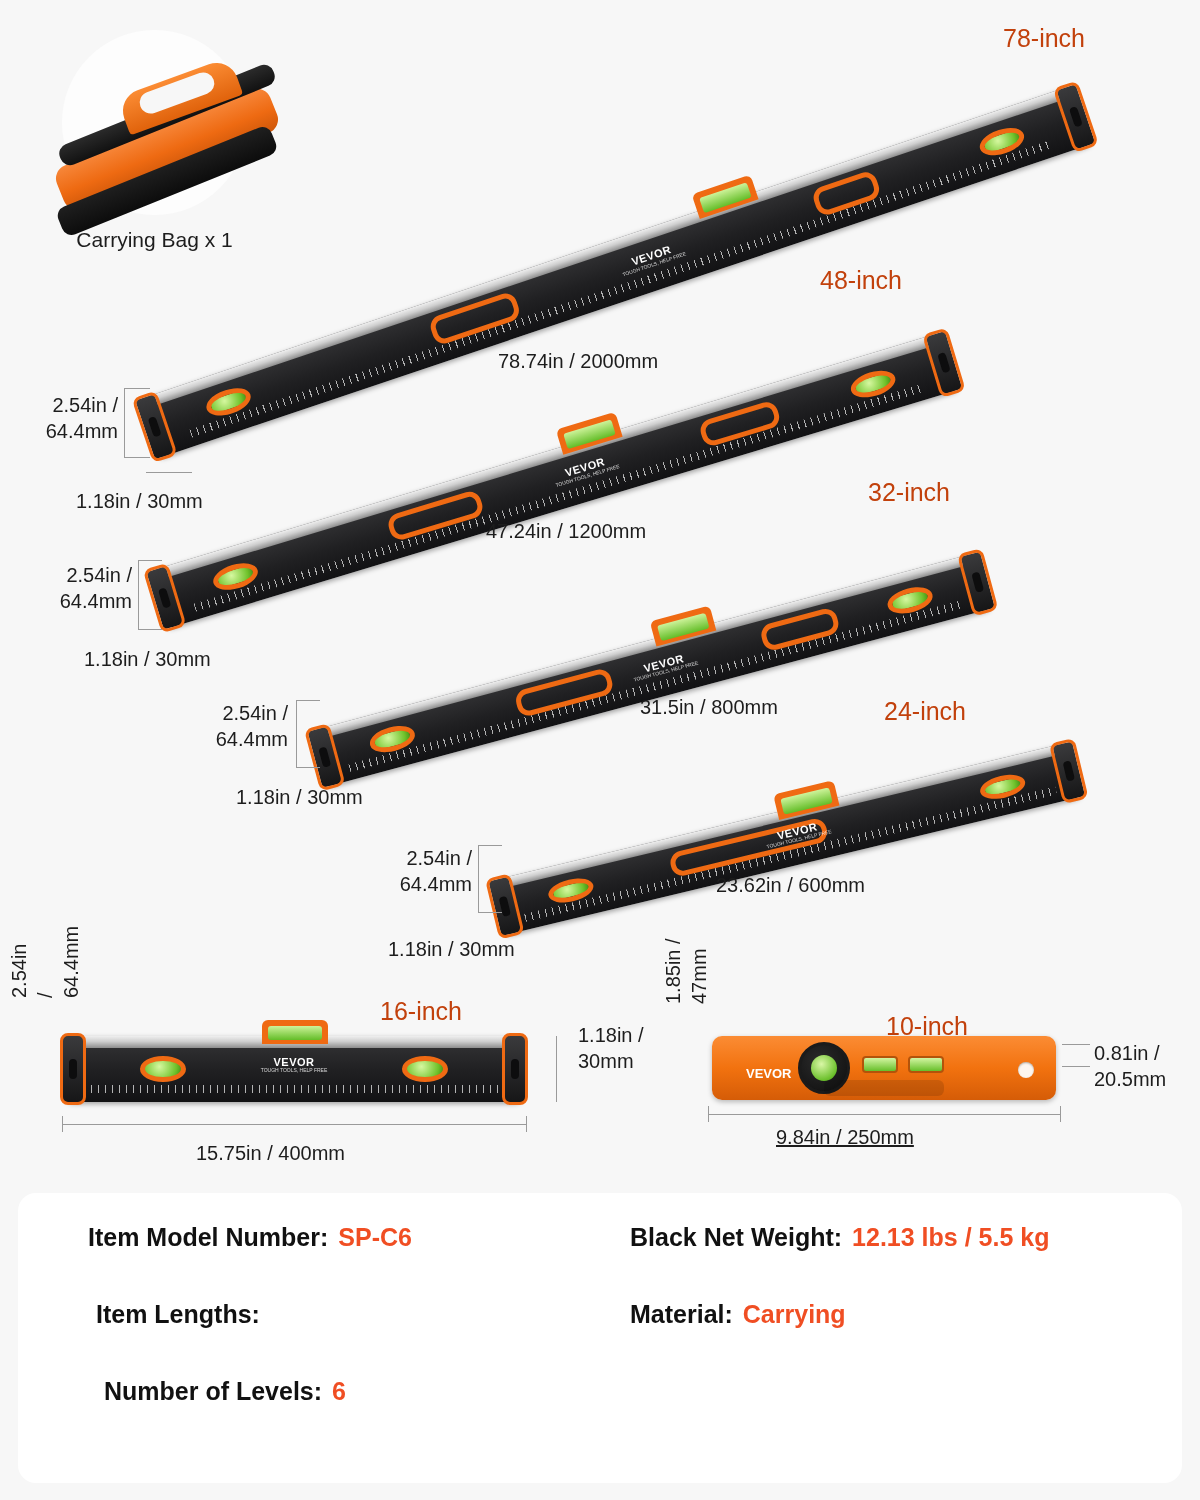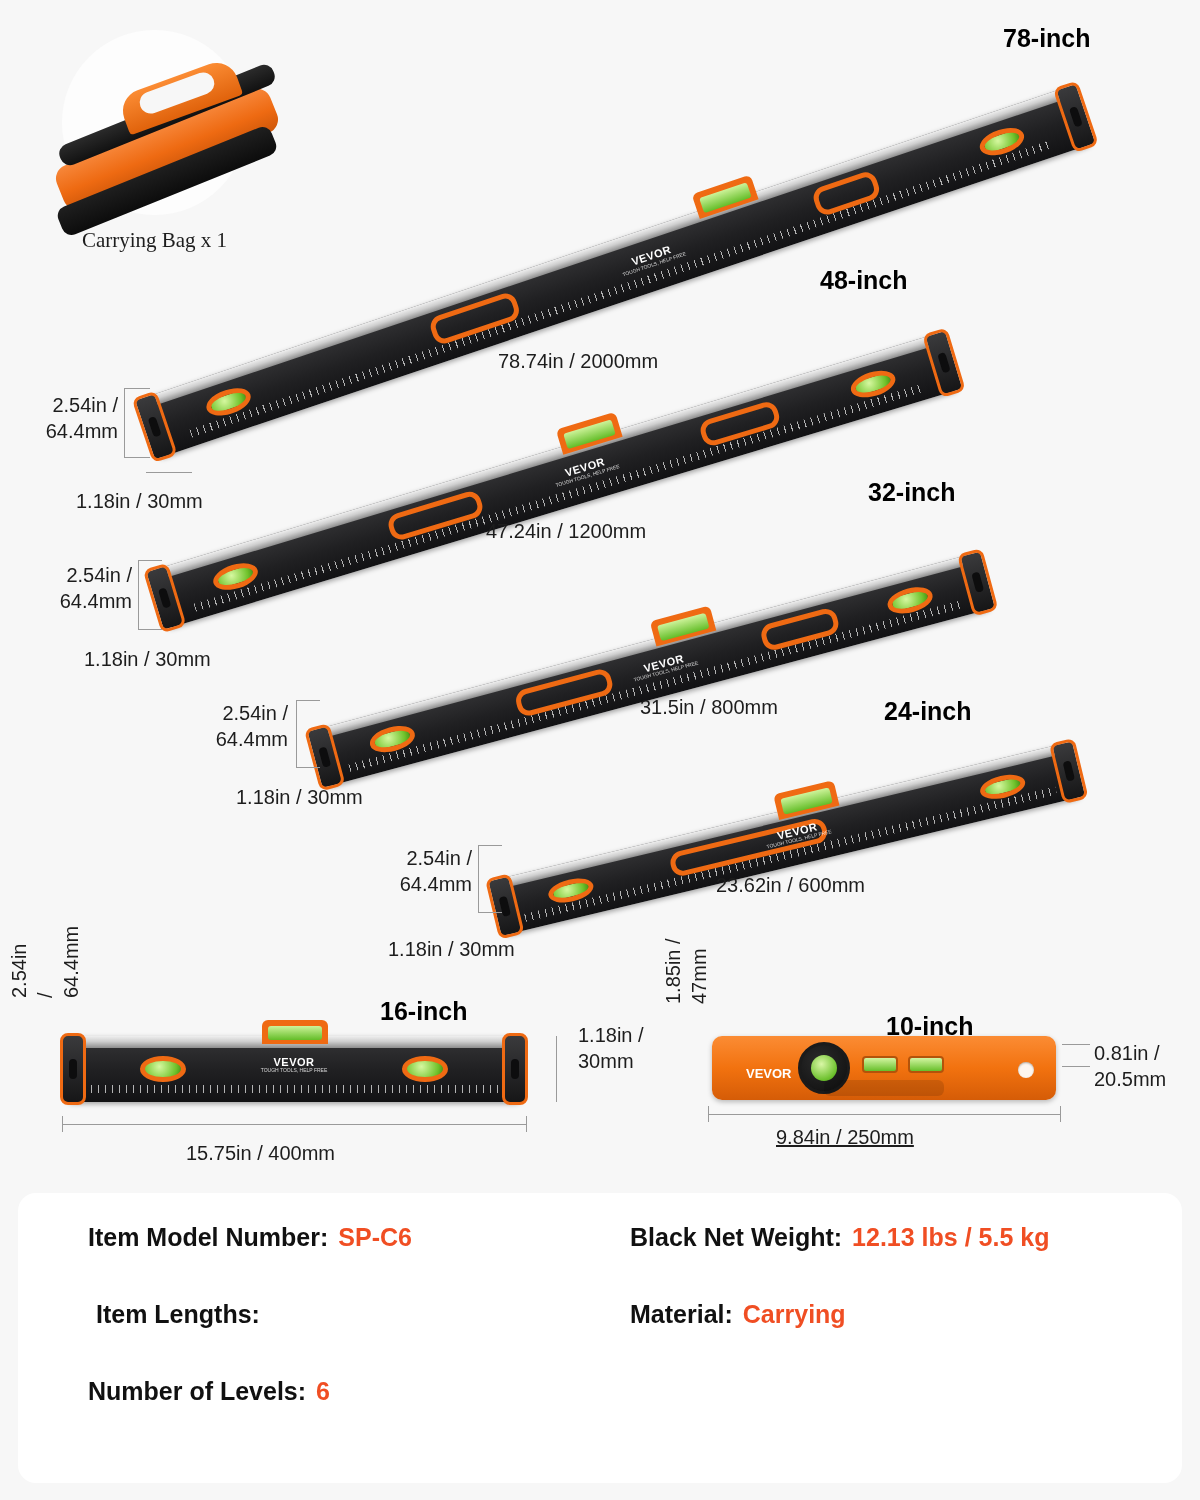--- a/index.html
+++ b/index.html
@@ -9,21 +9,21 @@
     font-family:"Liberation Sans", sans-serif;
     color:#1a1a1a;
     position:relative;
     overflow:hidden;
   }
   .stage{position:absolute;inset:0;}
   .abs{position:absolute;}
 
   
   .lbl{font-size:21px;color:#1d1d1d;line-height:1.25;white-space:pre-line;}
-  .size-title{font-size:25px;font-weight:700;color:#000000;}
+  .size-title{font-size:25px;font-weight:400;color:#c2410c;}
   .dim{font-size:20px;color:#1d1d1d;white-space:pre-line;line-height:1.3;}
 
   
   .bag-circle{
     width:185px;height:185px;border-radius:50%;
     background:#fdfdfd;
     overflow:hidden;
   }
   .bag-strap{
     position:absolute;
@@ -136,21 +136,21 @@
   }
   .spec-row{display:flex;align-items:baseline;}
   .spec-k{font-size:25px;font-weight:700;color:#111;}
   .spec-v{font-size:25px;font-weight:700;color:#f04e23;margin-left:10px;}
 </style>
 </head>
 <body>
 
 <div class="stage">
 
-  <div class="abs" style="left:62px;top:30px;font-family:Liberation Serif, serif;">
+  <div class="abs" style="left:62px;top:30px;">
     <div class="bag-circle">
       <div class="bag-strap" style="left:-10px;top:96px;width:230px;height:46px;transform:rotate(-22deg);"></div>
       <div class="bag-strap" style="left:-10px;top:74px;width:230px;height:22px;transform:rotate(-22deg);background:linear-gradient(180deg,#2b2b2b,#111);border-radius:10px;"></div>
       <div class="bag-strap" style="left:58px;top:46px;width:120px;height:40px;transform:rotate(-20deg);border-radius:22px 22px 4px 4px;background:linear-gradient(180deg,#fb8c34,#e0620b);"></div>
       <div class="bag-strap" style="left:76px;top:52px;width:78px;height:22px;transform:rotate(-20deg);border-radius:16px;background:#f7f7f7;"></div>
       <div class="bag-strap" style="left:-10px;top:136px;width:230px;height:30px;transform:rotate(-22deg);background:linear-gradient(180deg,#1f1f1f,#0c0c0c);border-radius:10px;"></div>
     </div>
     <div class="lbl" style="margin-top:12px;text-align:center;width:185px;">Carrying Bag x 1</div>
   </div>
 
@@ -277,21 +277,21 @@
         </div>
       <div class="endcap r">
           <span class="hole"></span>
         </div>
       <div class="vial-h" style="left:74px;"></div>
       <div class="vial-h" style="right:74px;"></div>
       <div class="vial-top" style="left:196px;top:-16px;width:66px;height:24px;"></div>
       <div class="brand" style="left:50%;top:30%;">VEVOR<small>TOUGH TOOLS, HELP FREE</small></div>
     </div>
   </div>
-  <div class="abs dim" style="left:186px;top:1140px;">15.75in / 400mm</div>
+  <div class="abs dim" style="left:196px;top:1140px;">15.75in / 400mm</div>
   <div class="abs dim" style="left:6px;top:998px;width:26px;transform:rotate(-90deg);transform-origin:left top;white-space:pre-line;">2.54in /
 64.4mm</div>
   <div class="abs gline h" style="left:62px;top:1124px;width:464px;"></div>
   <div class="abs gline v" style="left:62px;top:1116px;height:16px;"></div>
   <div class="abs gline v" style="left:526px;top:1116px;height:16px;"></div>
   <div class="abs dim" style="left:578px;top:1022px;">1.18in /
 30mm</div>
   <div class="abs gline v" style="left:556px;top:1036px;height:66px;"></div>
 
   <div class="abs size-title" style="left:886px;top:1012px;">10-inch</div>
@@ -317,21 +317,21 @@
 
   <div class="spec-panel">
     <div class="abs" style="left:70px;top:30px;width:480px;">
       <div class="spec-row" style="margin-bottom:48px;">
         <span class="spec-k">Item Model Number:</span>
         <span class="spec-v">SP-C6</span>
       </div>
       <div class="spec-row" style="margin-bottom:48px;margin-left:8px;">
         <span class="spec-k">Item Lengths:</span>
       </div>
-      <div class="spec-row" style="margin-left:0px;">
+      <div class="spec-row" style="margin-left:16px;">
         <span class="spec-k">Number of Levels:</span>
         <span class="spec-v">6</span>
       </div>
     </div>
 
     <div class="abs" style="left:612px;top:30px;width:520px;">
       <div class="spec-row" style="margin-bottom:48px;">
         <span class="spec-k">Black Net Weight:</span>
         <span class="spec-v">12.13 lbs / 5.5 kg</span>
       </div>

